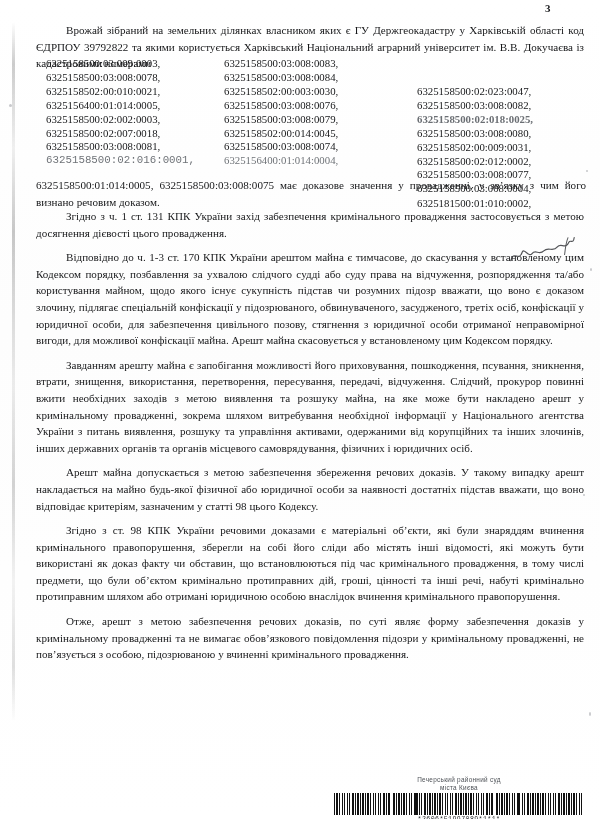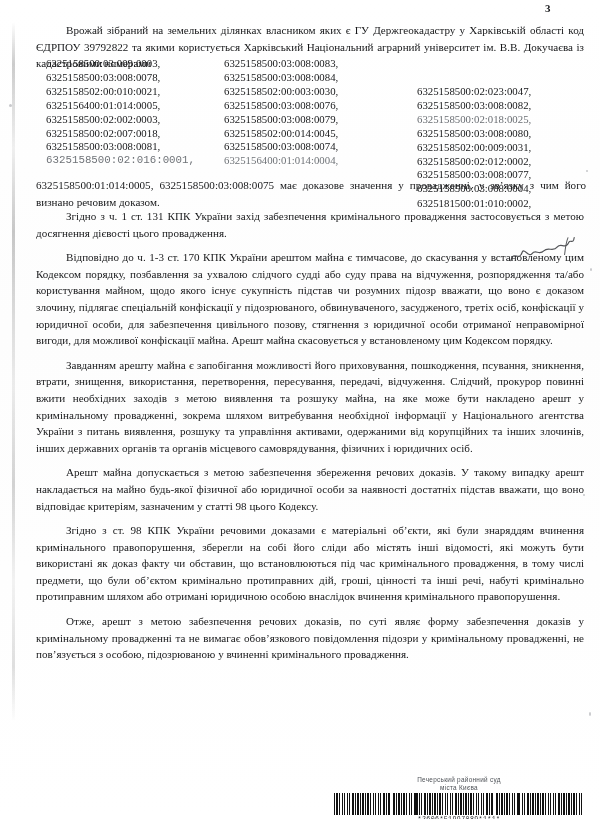--- a/index.html
+++ b/index.html
@@ -91,21 +91,21 @@
     font-size: 10.8px;
     line-height: 13.9px;
     white-space: nowrap;
   }
   .cad-col.c1 { left: 18px;   top: 0; }
   .cad-col.c2 { left: 196px; top: 0; text-align: right; }
   .cad-col.c3 { left: 389px; top: 0; margin-top: 28px; }
   .cad-col div { }
   .cad-col.c1 div:nth-child(8) { color:#6f7378; filter: blur(.3px); font-family: Liberation Mono, monospace; }
   .cad-col.c2 div:nth-child(8) { color:#6f7378; filter: blur(.3px); }
-  .cad-col.c3 div:nth-child(3) { color:#6a6e73; filter: blur(.25px); }
+  .cad-col.c3 div:nth-child(3) { color:#6a6e73; filter: blur(.25px); font-weight: bold; }
 
   .cad-tail {
     position: absolute;
     left: 28px;
     top: 169px;
     width: 566px;
     font-size: 11.1px;
     line-height: 16.6px;
     text-align: justify;
   }

